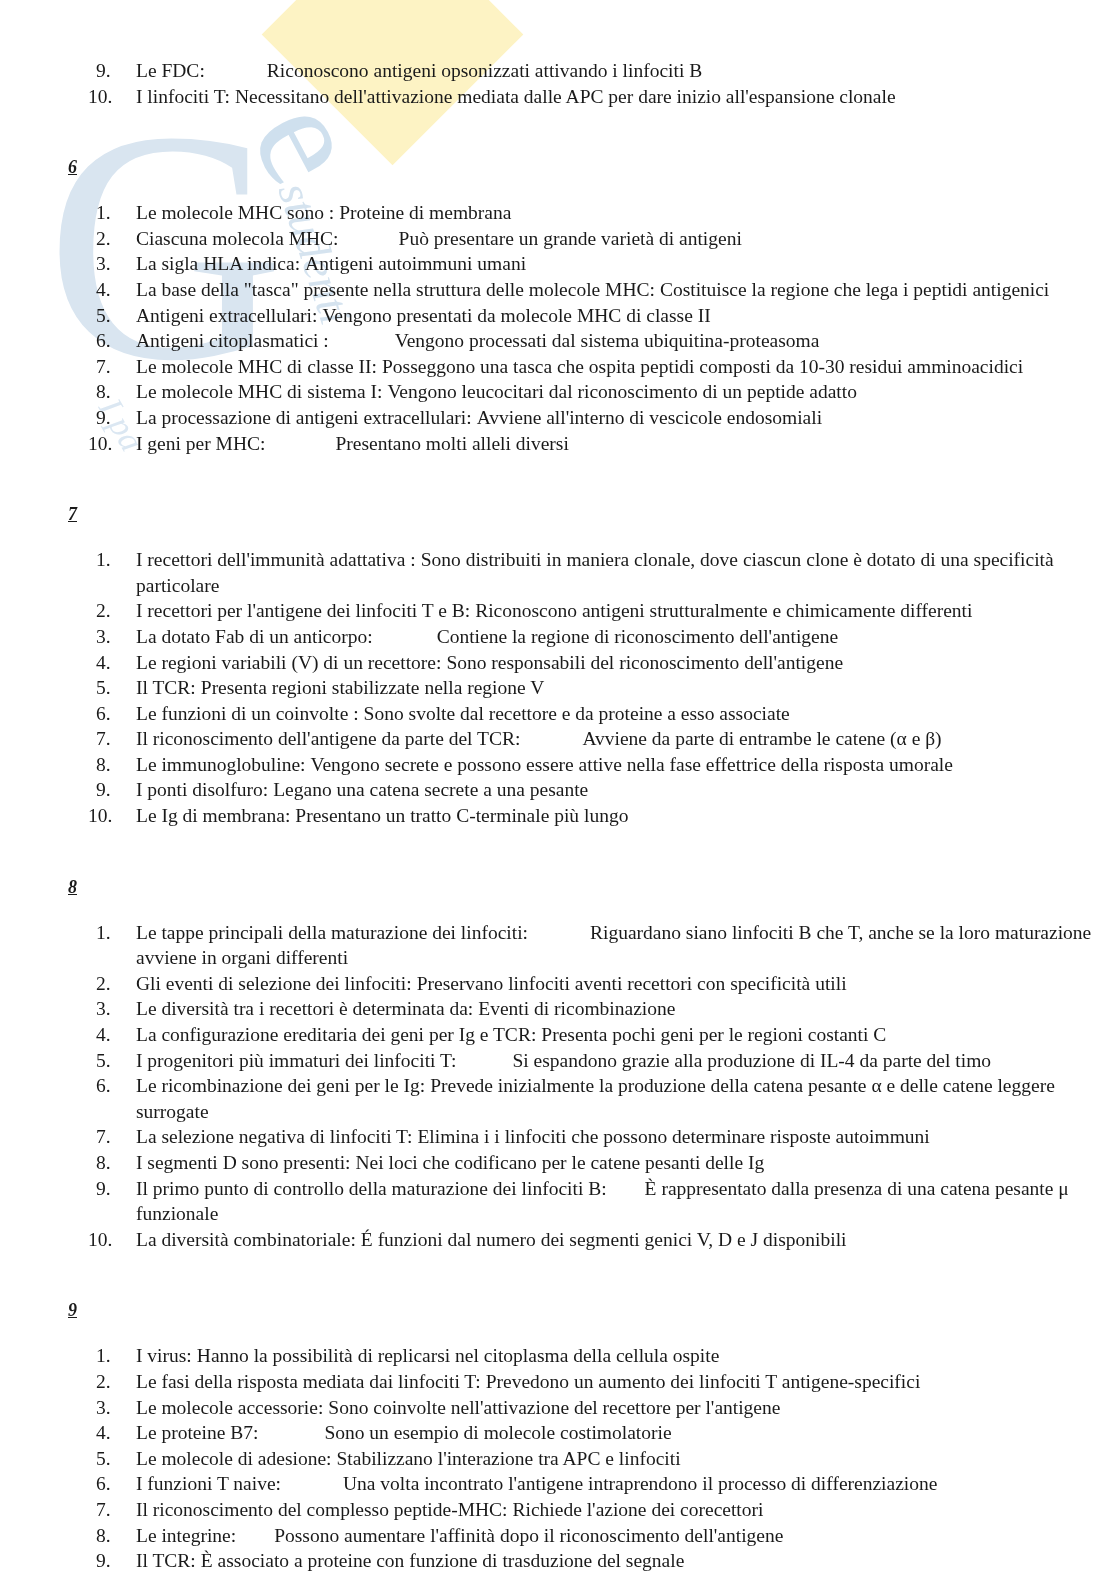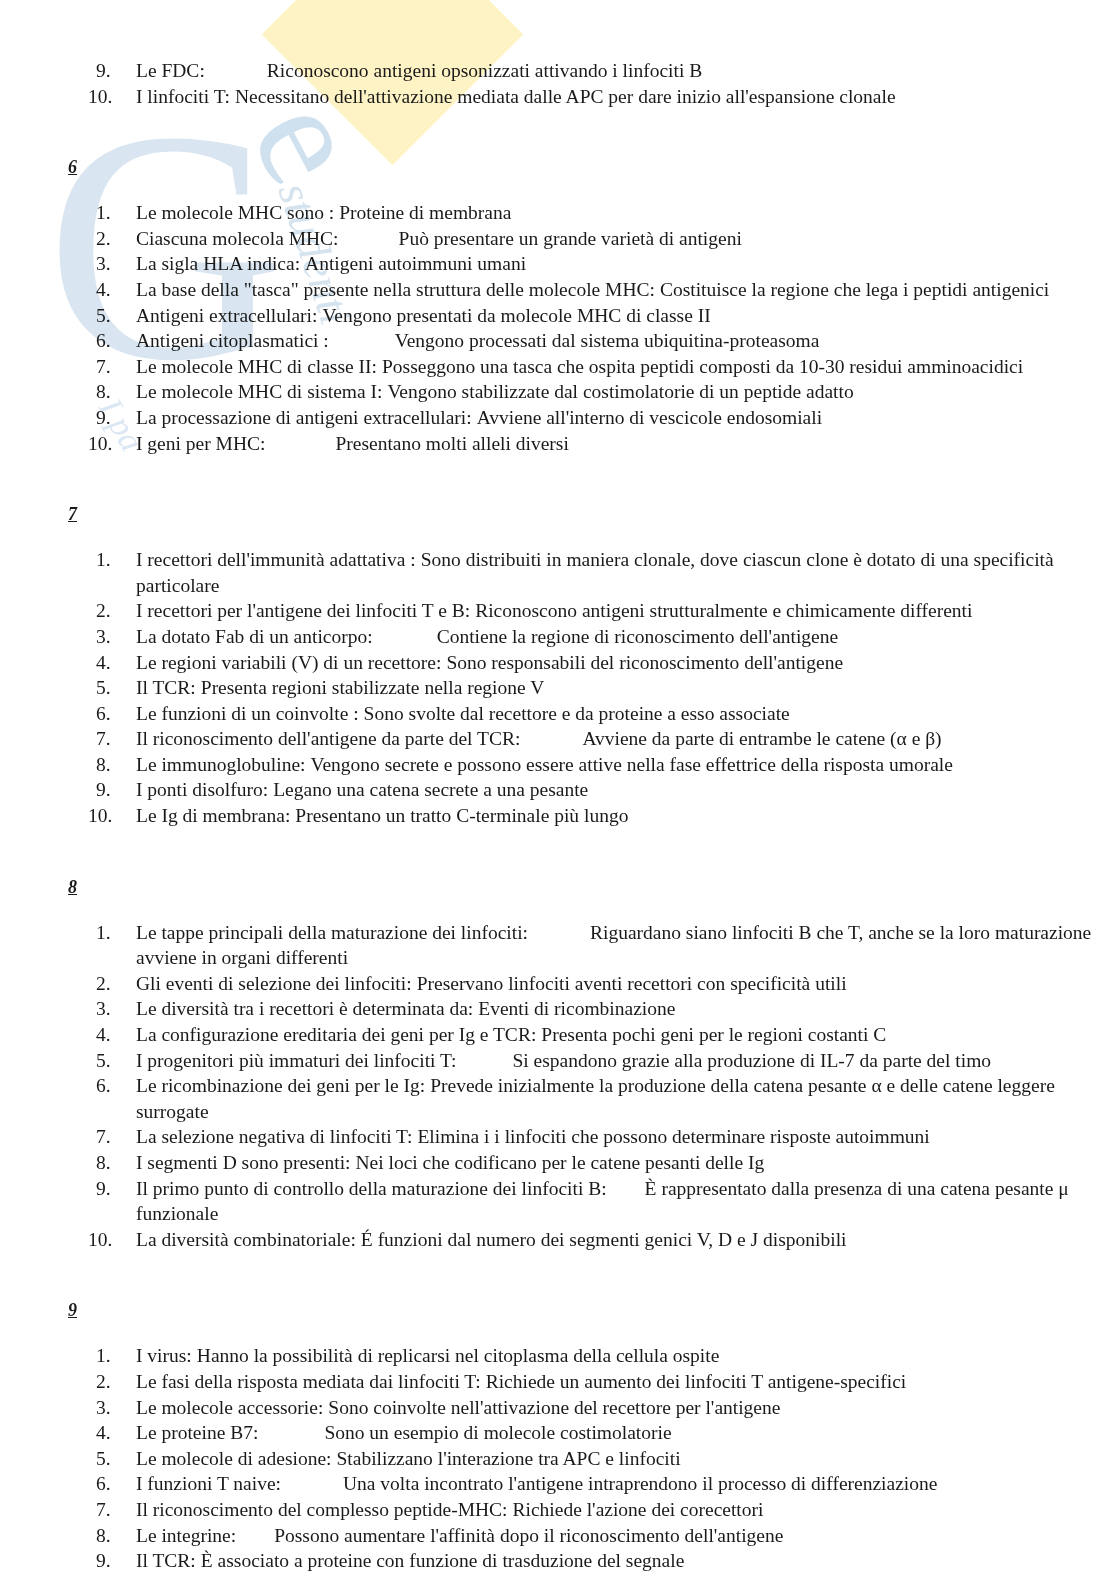--- a/index.html
+++ b/index.html
@@ -163,21 +163,21 @@
         <div class="section-number">6</div>
         <div class="spacer-sm"></div>
         <ol class="qlist">
           <li><span class="num">1.</span><span>Le molecole MHC sono :</span><span class="tab" style="width: 5px;"></span><span>Proteine di membrana</span></li>
           <li><span class="num">2.</span><span>Ciascuna molecola MHC:</span><span class="tab" style="width: 60px;"></span><span>Può presentare un grande varietà di antigeni</span></li>
           <li><span class="num">3.</span><span>La sigla HLA indica:</span><span class="tab" style="width: 5px;"></span><span>Antigeni autoimmuni umani</span></li>
           <li><span class="num">4.</span><span>La base della "tasca" presente nella struttura delle molecole MHC:</span><span class="tab" style="width: 5px;"></span><span>Costituisce la regione che lega i peptidi antigenici</span></li>
           <li><span class="num">5.</span><span>Antigeni extracellulari:</span><span class="tab" style="width: 5px;"></span><span>Vengono presentati da molecole MHC di classe II</span></li>
           <li><span class="num">6.</span><span>Antigeni citoplasmatici :</span><span class="tab" style="width: 66px;"></span><span>Vengono processati dal sistema ubiquitina-proteasoma</span></li>
           <li><span class="num">7.</span><span>Le molecole MHC di classe II:</span><span class="tab" style="width: 5px;"></span><span>Posseggono una tasca che ospita peptidi composti da 10-30 residui amminoacidici</span></li>
-          <li><span class="num">8.</span><span>Le molecole MHC di sistema I:</span><span class="tab" style="width: 5px;"></span><span>Vengono stabilizzate dal costimolatorie di un peptide adatto</span></li>
+          <li><span class="num">8.</span><span>Le molecole MHC di sistema I:</span><span class="tab" style="width: 5px;"></span><span>Vengono leucocitari dal riconoscimento di un peptide adatto</span></li>
           <li><span class="num">9.</span><span>La processazione di antigeni extracellulari:</span><span class="tab" style="width: 5px;"></span><span>Avviene all'interno di vescicole endosomiali</span></li>
           <li class="wide"><span class="num">10.</span><span>I geni per MHC:</span><span class="tab" style="width: 70px;"></span><span>Presentano molti alleli diversi</span></li>
         </ol>
       </div>
       <div class="section">
         <div class="spacer-lg"></div>
         <div class="section-number">7</div>
         <div class="spacer-sm"></div>
         <ol class="qlist">
           <li><span class="num">1.</span><span>I recettori dell'immunità adattativa :</span><span class="tab" style="width: 5px;"></span><span>Sono distribuiti in maniera clonale, dove ciascun clone è dotato di una specificità particolare</span></li>
@@ -194,35 +194,35 @@
       </div>
       <div class="section">
         <div class="spacer-lg"></div>
         <div class="section-number">8</div>
         <div class="spacer-sm"></div>
         <ol class="qlist">
           <li><span class="num">1.</span><span>Le tappe principali della maturazione dei linfociti:</span><span class="tab" style="width: 62px;"></span><span>Riguardano siano linfociti B che T, anche se la loro maturazione avviene in organi differenti</span></li>
           <li><span class="num">2.</span><span>Gli eventi di selezione dei linfociti:</span><span class="tab" style="width: 5px;"></span><span>Preservano linfociti aventi recettori con specificità utili</span></li>
           <li><span class="num">3.</span><span>Le diversità tra i recettori è determinata da:</span><span class="tab" style="width: 5px;"></span><span>Eventi di ricombinazione</span></li>
           <li><span class="num">4.</span><span>La configurazione ereditaria dei geni per Ig e TCR:</span><span class="tab" style="width: 5px;"></span><span>Presenta pochi geni per le regioni costanti C</span></li>
-          <li><span class="num">5.</span><span>I progenitori più immaturi dei linfociti T:</span><span class="tab" style="width: 56px;"></span><span>Si espandono grazie alla produzione di IL-7 da parte del timo</span></li>
+          <li><span class="num">5.</span><span>I progenitori più immaturi dei linfociti T:</span><span class="tab" style="width: 56px;"></span><span>Si espandono grazie alla produzione di IL-4 da parte del timo</span></li>
           <li><span class="num">6.</span><span>Le ricombinazione dei geni per le Ig:</span><span class="tab" style="width: 5px;"></span><span>Prevede inizialmente la produzione della catena pesante α e delle catene leggere surrogate</span></li>
           <li><span class="num">7.</span><span>La selezione negativa di linfociti T:</span><span class="tab" style="width: 5px;"></span><span>Elimina i i linfociti che possono determinare risposte autoimmuni</span></li>
           <li><span class="num">8.</span><span>I segmenti D sono presenti:</span><span class="tab" style="width: 5px;"></span><span>Nei loci che codificano per le catene pesanti delle Ig</span></li>
           <li><span class="num">9.</span><span>Il primo punto di controllo della maturazione dei linfociti B:</span><span class="tab" style="width: 38px;"></span><span>È rappresentato dalla presenza di una catena pesante μ funzionale</span></li>
           <li class="wide"><span class="num">10.</span><span>La diversità combinatoriale:</span><span class="tab" style="width: 5px;"></span><span>É funzioni dal numero dei segmenti genici V, D e J disponibili</span></li>
         </ol>
       </div>
       <div class="section">
         <div class="spacer-lg"></div>
         <div class="section-number">9</div>
         <div class="spacer-sm"></div>
         <ol class="qlist">
           <li><span class="num">1.</span><span>I virus:</span><span class="tab" style="width: 5px;"></span><span>Hanno la possibilità di replicarsi nel citoplasma della cellula ospite</span></li>
-          <li><span class="num">2.</span><span>Le fasi della risposta mediata dai linfociti T:</span><span class="tab" style="width: 5px;"></span><span>Richiede un aumento dei linfociti T antigene-specifici</span></li>
+          <li><span class="num">2.</span><span>Le fasi della risposta mediata dai linfociti T:</span><span class="tab" style="width: 5px;"></span><span>Prevedono un aumento dei linfociti T antigene-specifici</span></li>
           <li><span class="num">3.</span><span>Le molecole accessorie:</span><span class="tab" style="width: 5px;"></span><span>Sono coinvolte nell'attivazione del recettore per l'antigene</span></li>
           <li><span class="num">4.</span><span>Le proteine B7:</span><span class="tab" style="width: 66px;"></span><span>Sono un esempio di molecole costimolatorie</span></li>
           <li><span class="num">5.</span><span>Le molecole di adesione:</span><span class="tab" style="width: 5px;"></span><span>Stabilizzano l'interazione tra APC e linfociti</span></li>
           <li><span class="num">6.</span><span>I funzioni T naive:</span><span class="tab" style="width: 62px;"></span><span>Una volta incontrato l'antigene intraprendono il processo di differenziazione</span></li>
           <li><span class="num">7.</span><span>Il riconoscimento del complesso peptide-MHC:</span><span class="tab" style="width: 5px;"></span><span>Richiede l'azione dei corecettori</span></li>
           <li><span class="num">8.</span><span>Le integrine:</span><span class="tab" style="width: 38px;"></span><span>Possono aumentare l'affinità dopo il riconoscimento dell'antigene</span></li>
           <li><span class="num">9.</span><span>Il TCR:</span><span class="tab" style="width: 5px;"></span><span>È associato a proteine con funzione di trasduzione del segnale</span></li>
           <li class="wide"><span class="num">10.</span><span>Il processo di differenziazione:</span><span class="tab" style="width: 5px;"></span><span>Consente ai linfociti di diventare in grado di eliminare l'antigene</span></li>
         </ol>
       </div>

